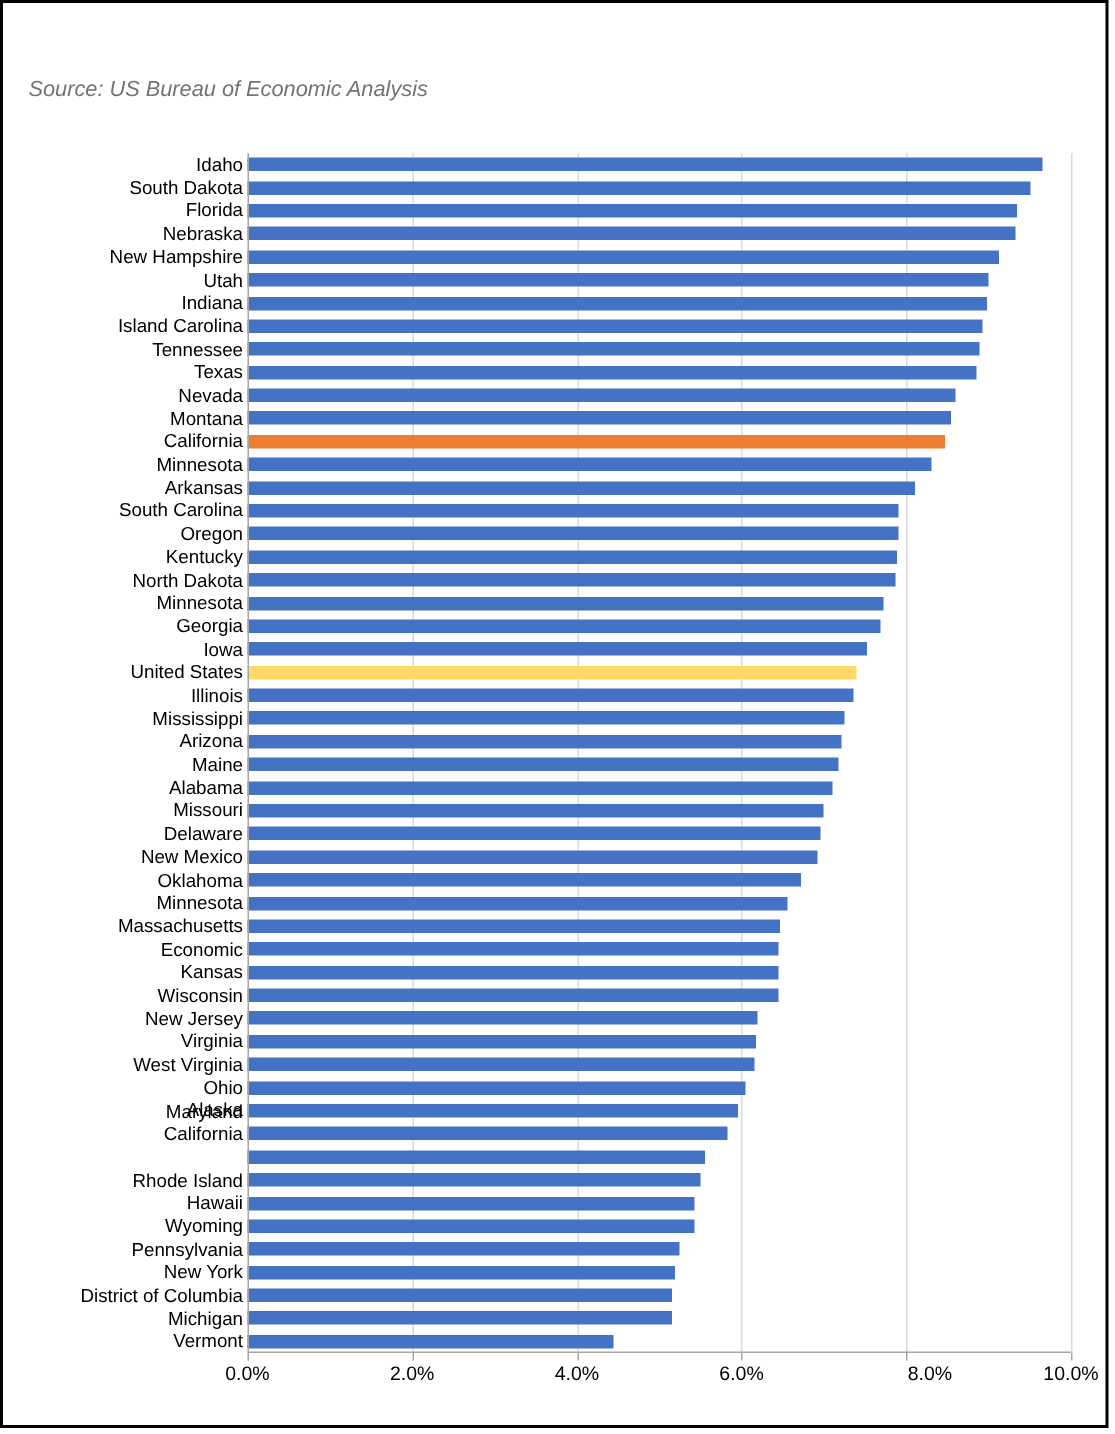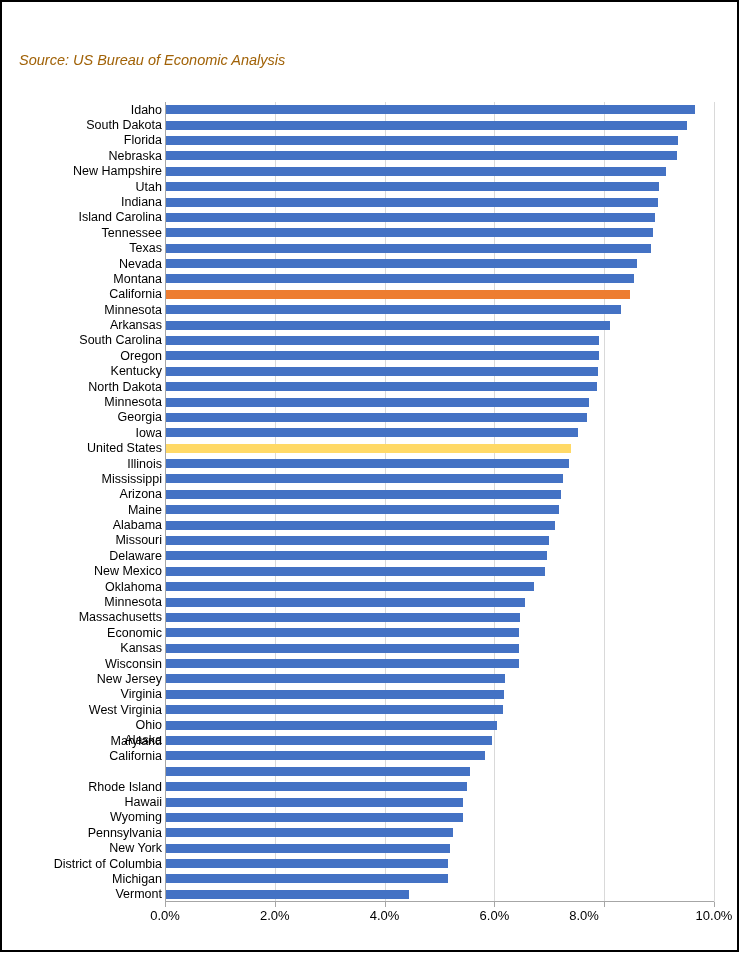--- a/index.html
+++ b/index.html
@@ -31,21 +31,21 @@
     color: #000000;
     letter-spacing: -0.2px;
     white-space: nowrap;
   }
   #subtitle {
     position: absolute;
     left: 17px;
     top: 50px;
     font-size: 14.5px;
     font-style: italic;
-    color: #a16207;
+    color: #737373;
     white-space: nowrap;
   }
 
   
   #plot-area {
     position: absolute;
     left: 163px;
     top: 100px;
     width: 549px;
     height: 800px;
@@ -343,18 +343,18 @@
   <div id="xaxis">
       <div class="tick-mark" style="left: 163px; top: 900px;"></div>
       <div class="tick-label" style="left: 123px; width: 80px; text-align: center;">0.0%</div>
       <div class="tick-mark" style="left: 272.8px; top: 900px;"></div>
       <div class="tick-label" style="left: 232.8px; width: 80px;">2.0%</div>
       <div class="tick-mark" style="left: 382.6px; top: 900px;"></div>
       <div class="tick-label" style="left: 342.6px; width: 80px;">4.0%</div>
       <div class="tick-mark" style="left: 492.4px; top: 900px;"></div>
       <div class="tick-label" style="left: 452.4px; width: 80px;">6.0%</div>
       <div class="tick-mark" style="left: 602.2px; top: 900px;"></div>
-      <div class="tick-label" style="left: 542px; width: 80px;">8.0%</div>
+      <div class="tick-label" style="left: 578px; width: 80px;">8.0%</div>
       <div class="tick-mark" style="left: 712px; top: 900px;"></div>
       <div class="tick-label" style="left: 672px; width: 80px;">10.0%</div>
     </div>
 
 </div>
 
 </body></html>

